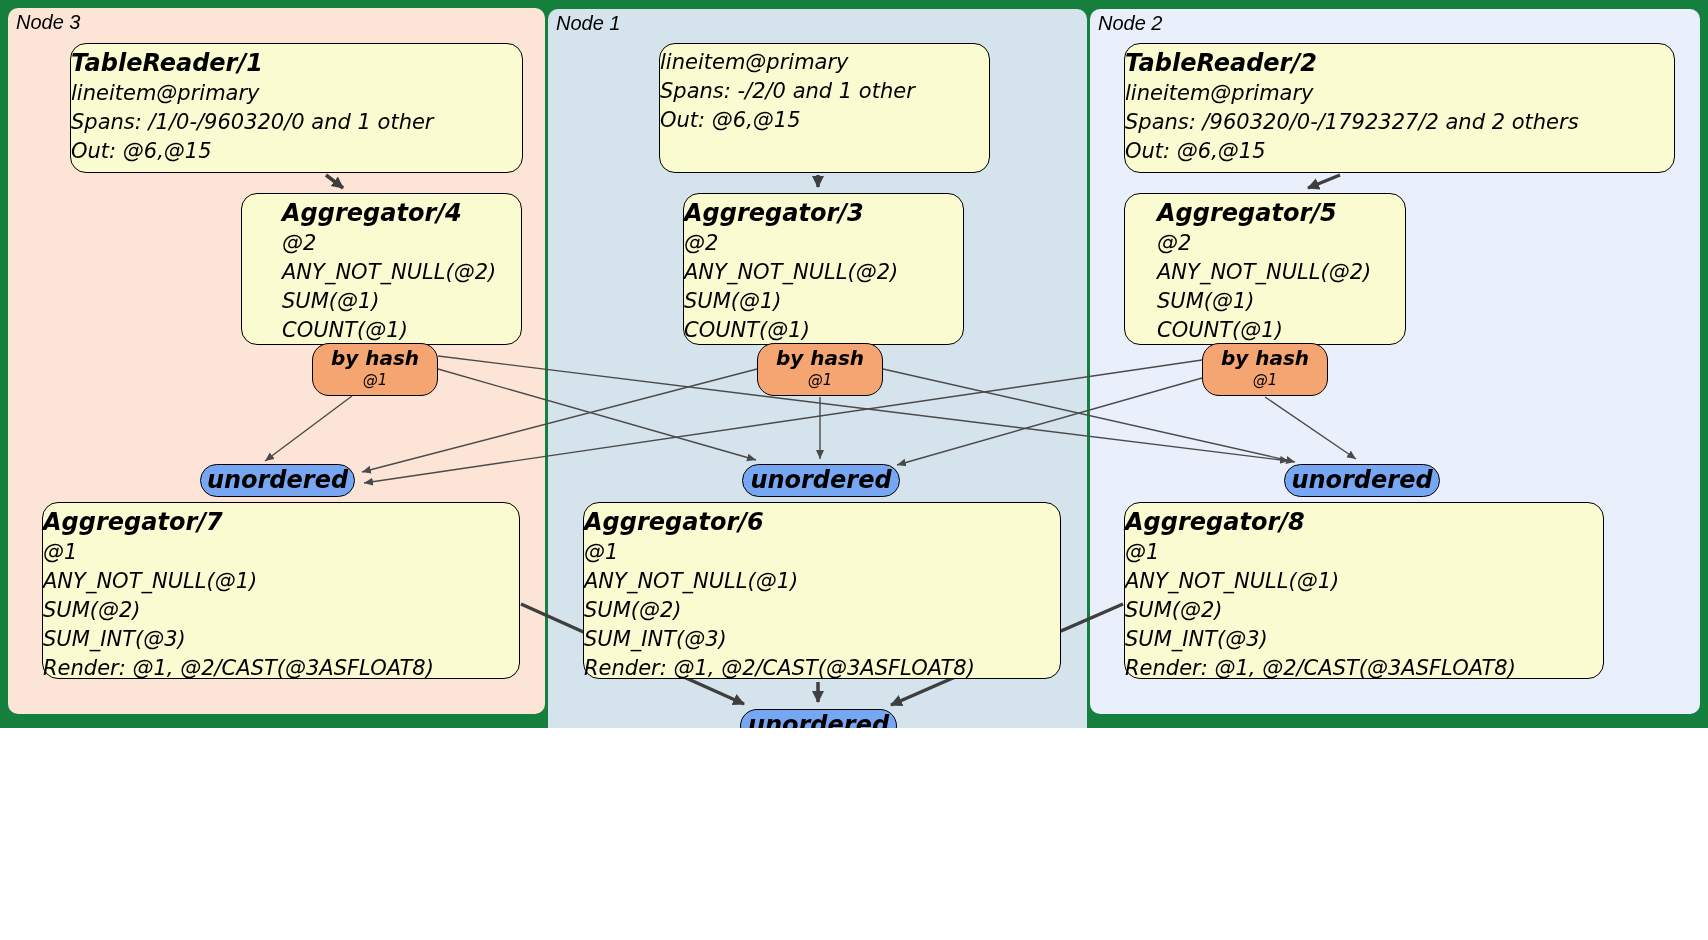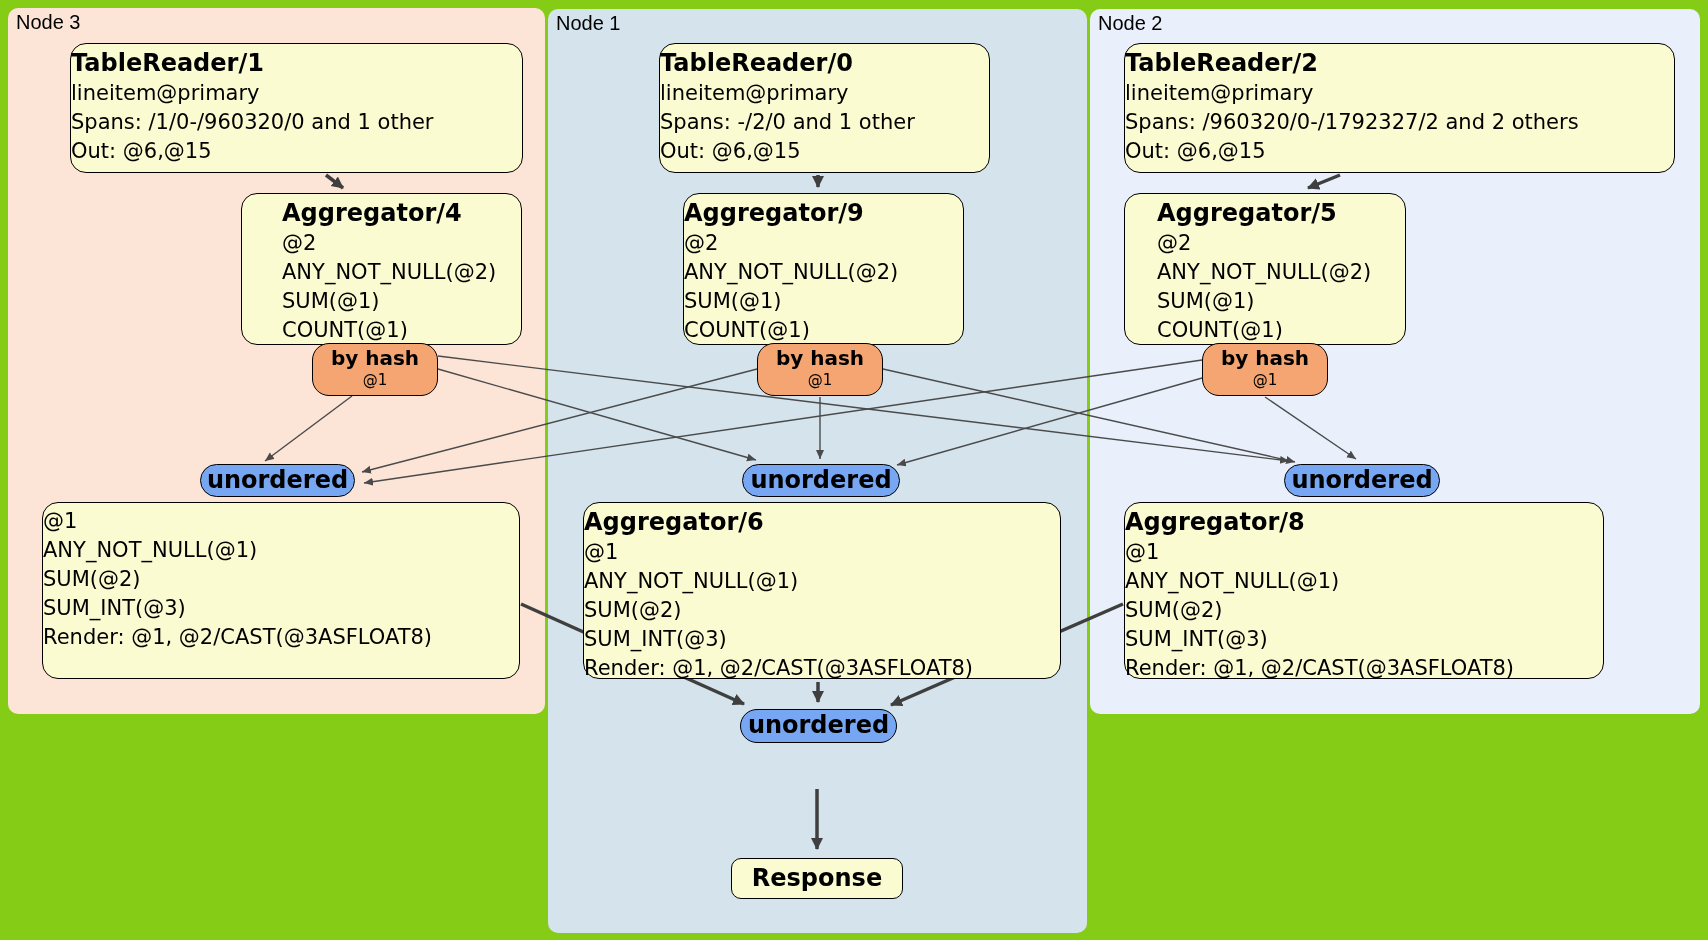--- a/index.html
+++ b/index.html
@@ -1,18 +1,18 @@
 <!DOCTYPE html>
 <html><head>
 <meta charset="utf-8">
 <style>
   html,body { margin:0; padding:0; background:#ffffff; }
   .canvas {
-    position:relative; width:1708px; height:940px; overflow:hidden;
-    background:#84cc16; font-family:"DejaVu Sans", sans-serif; color:#000;
+    position:relative; width:1708px; height:728px; overflow:hidden;
+    background:#15803d; font-family:"DejaVu Sans", sans-serif; color:#000;font-style:italic;
   }
   .region { position:absolute; border-radius:10px; z-index:0; }
   .region-label {
     position:absolute; z-index:3; font-family:"Liberation Sans", sans-serif;
     font-size:20px; color:#000;
   }
   .edges { position:absolute; left:0; top:0; z-index:1; pointer-events:none; }
   .pbox {
     position:absolute; z-index:2; background:#fbfbd2; border:1.5px solid #000;
     border-radius:16px; text-align:left; box-sizing:border-box; padding-top:4px;
@@ -83,21 +83,20 @@
   </svg>
 
   <div class="pbox" style="left:70px; top:43px; width:453px; height:130px;">
     <div class="title">TableReader/1</div>
     <div class="line">lineitem@primary</div>
     <div class="line">Spans: /1/0-/960320/0 and 1 other</div>
     <div class="line">Out: @6,@15</div>
   </div>
 
   <div class="pbox" style="left:659px; top:43px; width:331px; height:130px;">
-    <div class="title">TableReader/0</div>
     <div class="line">lineitem@primary</div>
     <div class="line">Spans: -/2/0 and 1 other</div>
     <div class="line">Out: @6,@15</div>
   </div>
 
   <div class="pbox" style="left:1124px; top:43px; width:551px; height:130px;">
     <div class="title">TableReader/2</div>
     <div class="line">lineitem@primary</div>
     <div class="line">Spans: /960320/0-/1792327/2 and 2 others</div>
     <div class="line">Out: @6,@15</div>
@@ -105,21 +104,21 @@
 
   <div class="pbox" style="left:241px; top:193px; width:281px; height:152px;padding-left:40px;">
     <div class="title">Aggregator/4</div>
     <div class="line">@2</div>
     <div class="line">ANY_NOT_NULL(@2)</div>
     <div class="line">SUM(@1)</div>
     <div class="line">COUNT(@1)</div>
   </div>
 
   <div class="pbox" style="left:683px; top:193px; width:281px; height:152px;">
-    <div class="title">Aggregator/9</div>
+    <div class="title">Aggregator/3</div>
     <div class="line">@2</div>
     <div class="line">ANY_NOT_NULL(@2)</div>
     <div class="line">SUM(@1)</div>
     <div class="line">COUNT(@1)</div>
   </div>
 
   <div class="pbox" style="left:1124px; top:193px; width:282px; height:152px;padding-left:32px;">
     <div class="title">Aggregator/5</div>
     <div class="line">@2</div>
     <div class="line">ANY_NOT_NULL(@2)</div>
@@ -138,20 +137,21 @@
   <div class="router" style="left:1202px; top:343px; width:126px; height:53px;">
     <div class="rlabel">by hash</div>
     <div class="rkey">@1</div>
   </div>
 
   <div class="sync" style="left:200px; top:464px; width:155px; height:33px; line-height:30px;">unordered</div>
   <div class="sync" style="left:742px; top:464px; width:158px; height:33px; line-height:30px;">unordered</div>
   <div class="sync" style="left:1284px; top:464px; width:156px; height:33px; line-height:30px;">unordered</div>
 
   <div class="pbox" style="left:42px; top:502px; width:478px; height:177px;">
+    <div class="title">Aggregator/7</div>
     <div class="line">@1</div>
     <div class="line">ANY_NOT_NULL(@1)</div>
     <div class="line">SUM(@2)</div>
     <div class="line">SUM_INT(@3)</div>
     <div class="line">Render: @1, @2/CAST(@3ASFLOAT8)</div>
   </div>
 
   <div class="pbox" style="left:583px; top:502px; width:478px; height:177px;">
     <div class="title">Aggregator/6</div>
     <div class="line">@1</div>

